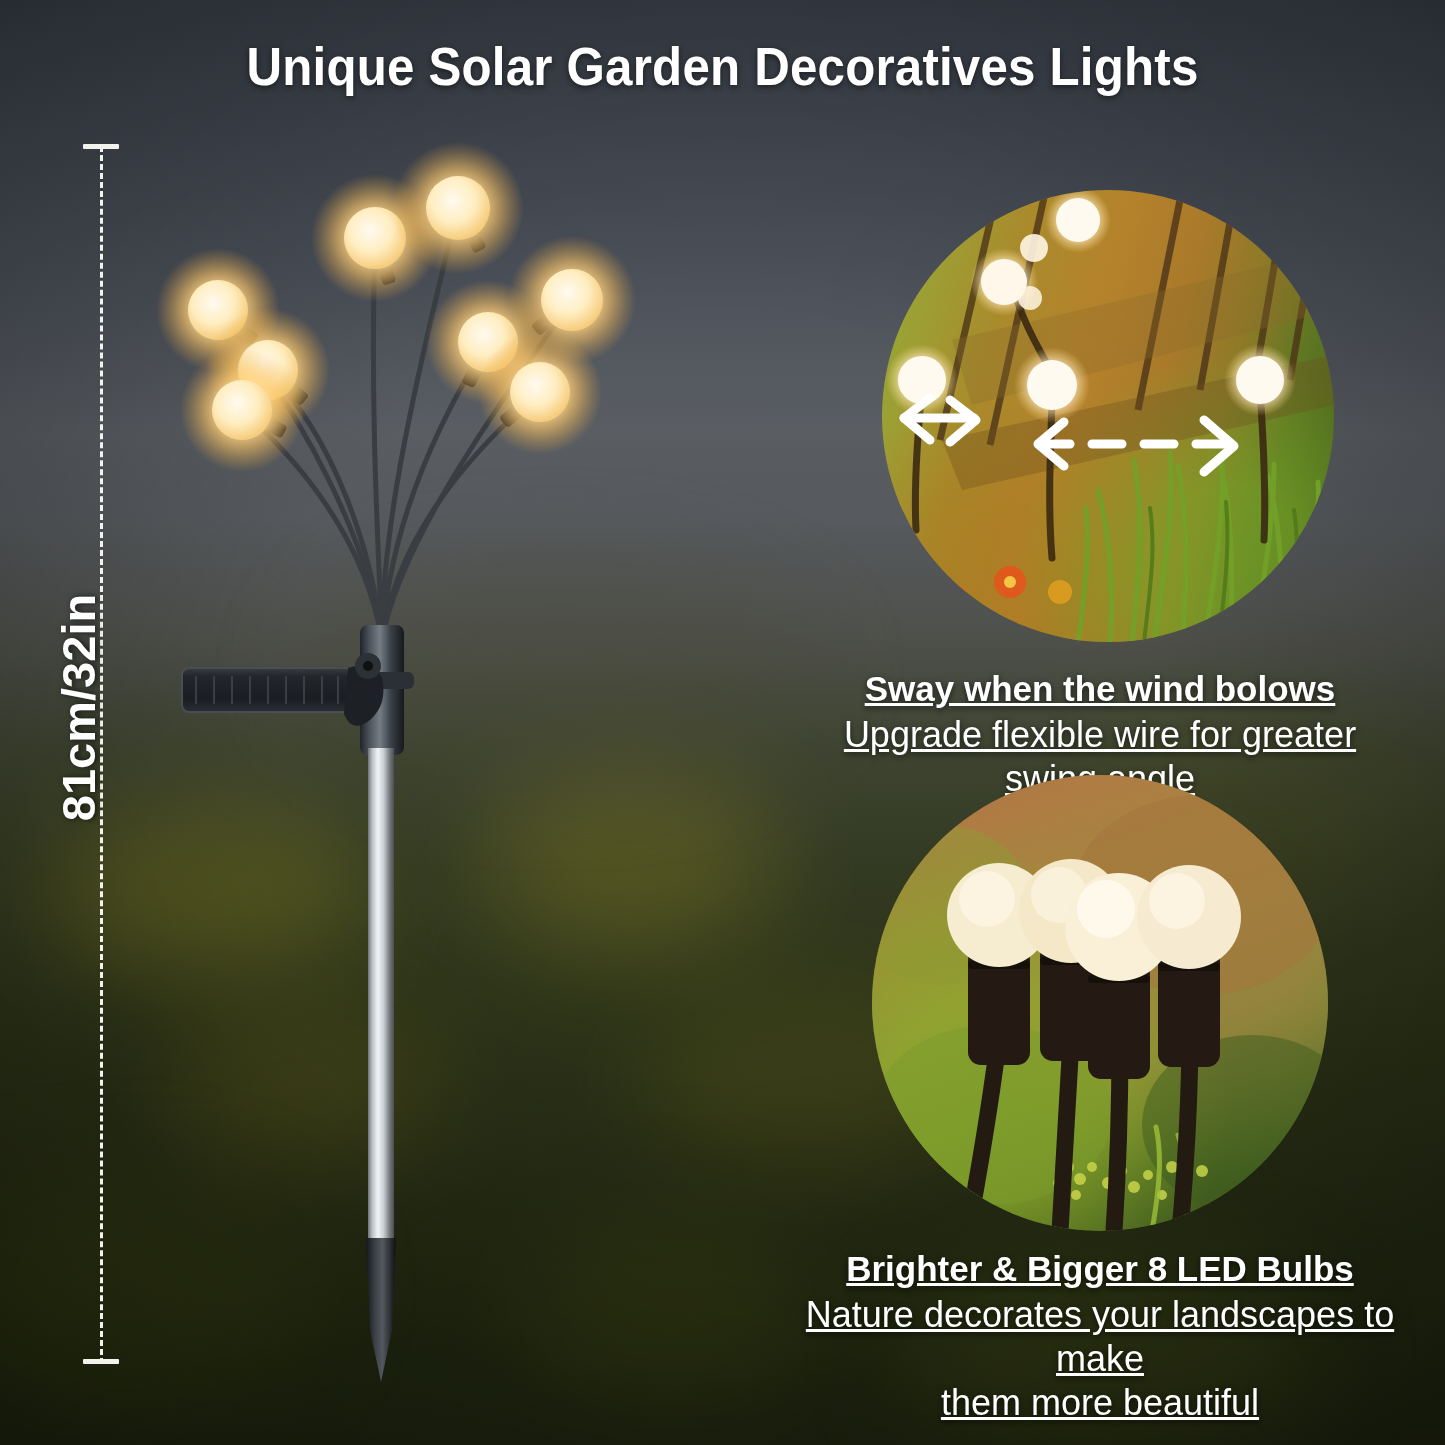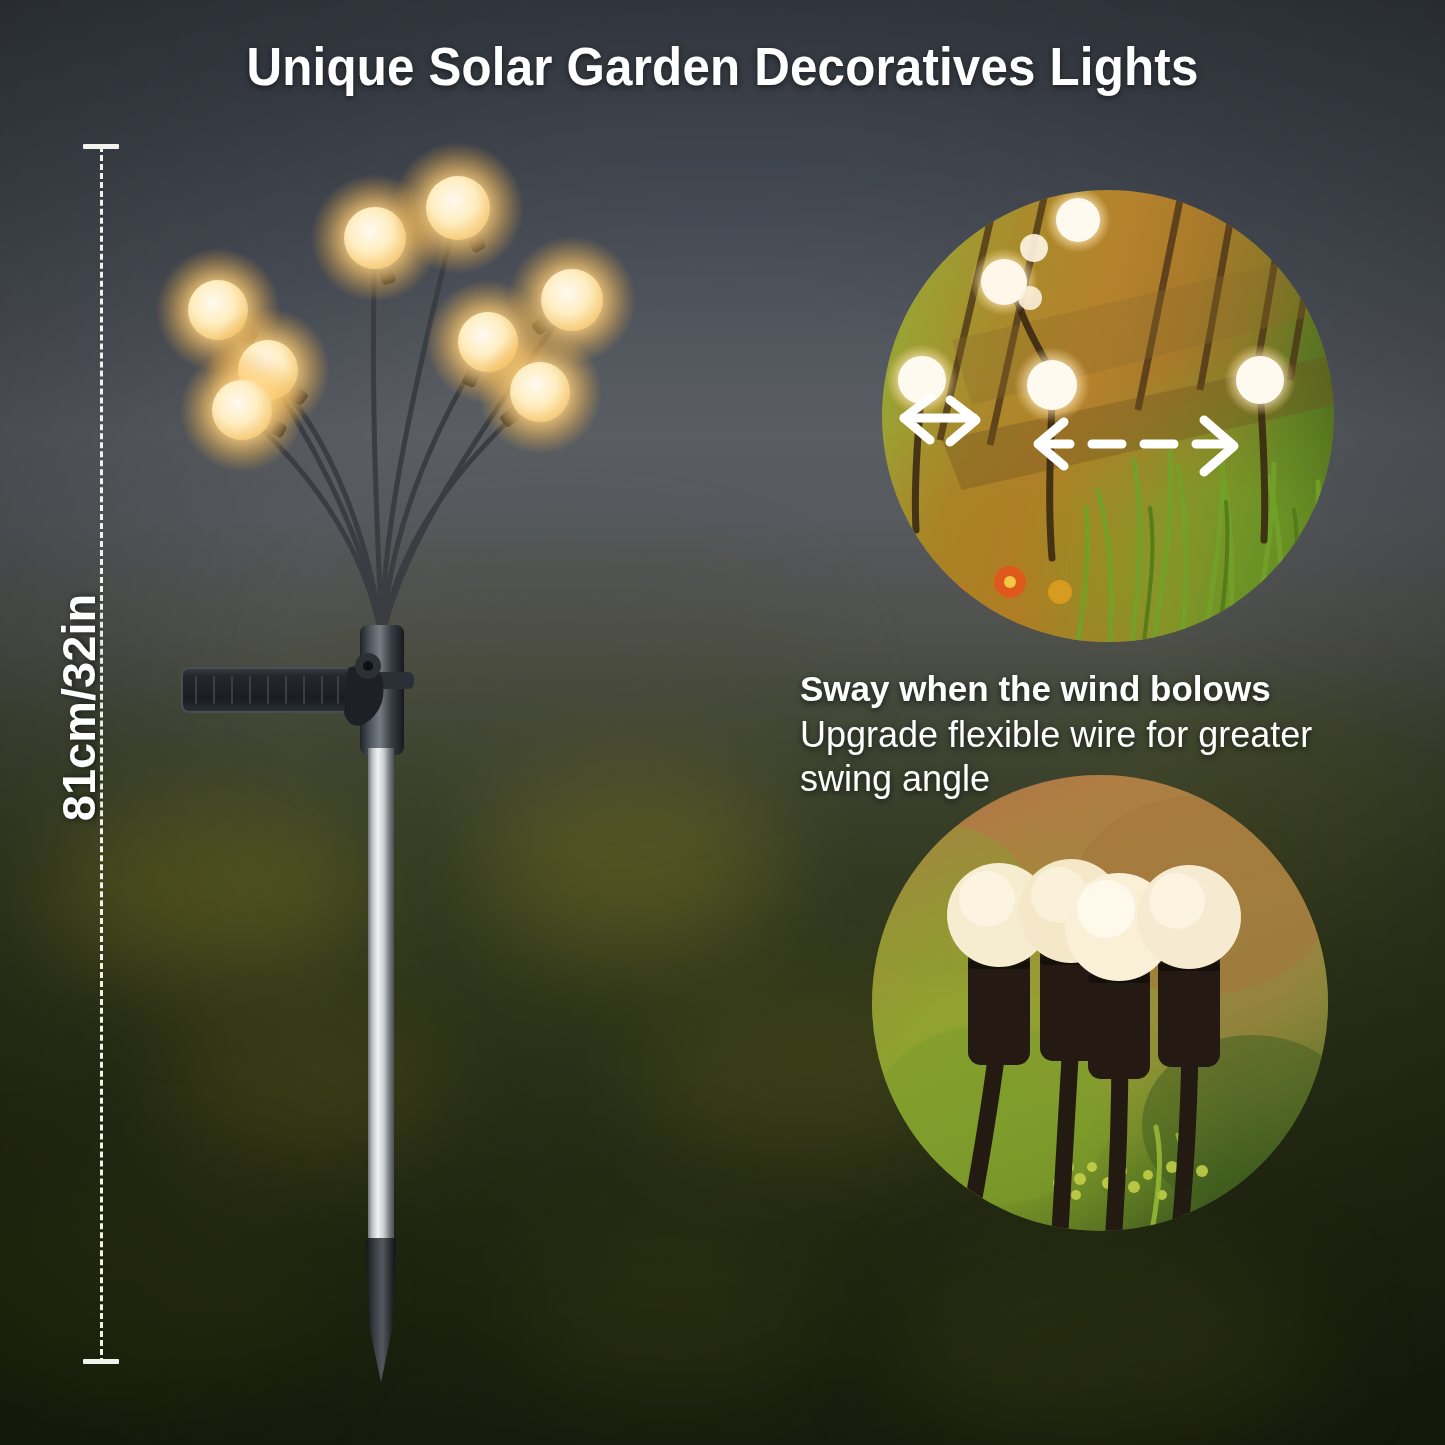--- a/index.html
+++ b/index.html
@@ -71,21 +71,21 @@
   .product{position:absolute;left:120px;top:120px;width:620px;height:1300px;}
   .product svg{display:block;width:100%;height:100%;overflow:visible;}
 
   
   .circle{
     position:absolute;border-radius:50%;overflow:hidden;
   }
   .circle .scene{position:absolute;inset:0;}
 
   .feature-cap{
-    position:absolute;color:#ffffff;
+    position:absolute;text-align:center;color:#ffffff;text-decoration:underline;
   }
   .cap-head{
     font-size:35px;font-weight:bold;font-stretch:condensed;
     text-shadow:0 2px 6px rgba(0,0,0,.65);line-height:1.18;
   }
   .cap-sub{
     font-size:36px;font-weight:normal;font-stretch:condensed;
     text-shadow:0 2px 6px rgba(0,0,0,.65);line-height:1.22;margin-top:4px;
   }
 
@@ -439,14 +439,19 @@
             <circle cx="247" cy="152" r="54" fill="#faf0d8"></circle>
             <circle cx="234" cy="134" r="29" fill="#fffbef" opacity=".8"></circle>
             <circle cx="317" cy="142" r="52" fill="#f6ead0"></circle>
             <circle cx="305" cy="126" r="28" fill="#fdf8e8" opacity=".72"></circle>
           </g>
         </g>
       </svg>
     </div>
   </div>
 
+  <div class="feature-cap" style="left:790px;top:1248px;width:620px;">
+    <div class="cap-head">Brighter &amp; Bigger 8 LED Bulbs</div>
+    <div class="cap-sub">Nature decorates your landscapes to make</div>
+    <div class="cap-sub" style="margin-top:0;">them more beautiful</div>
+  </div>
 
 </div>
 
 </body></html>

